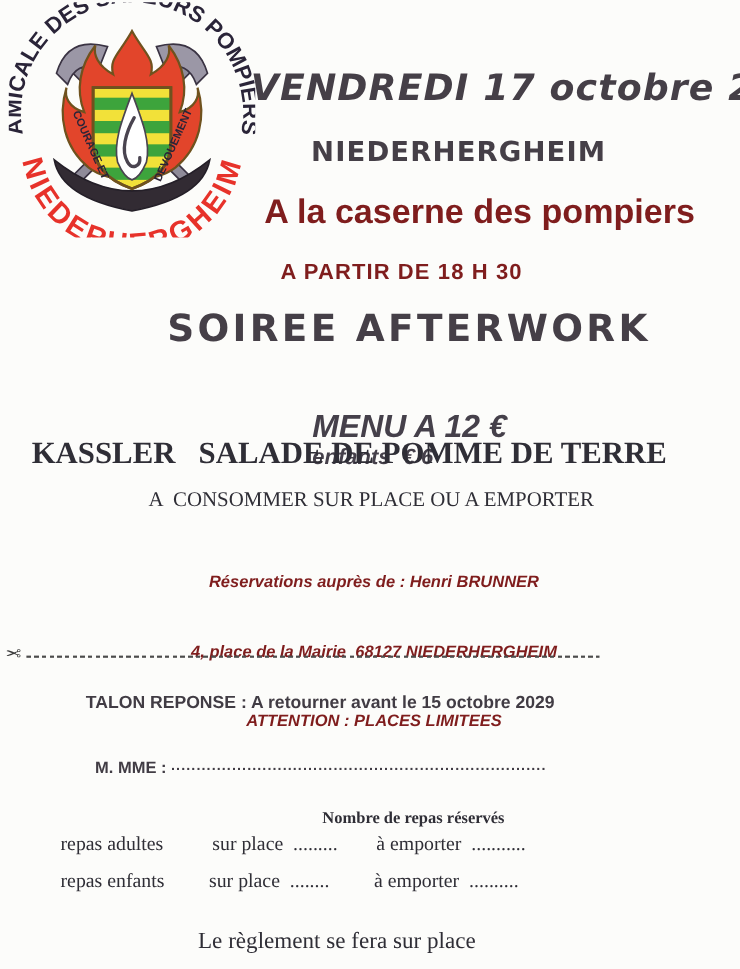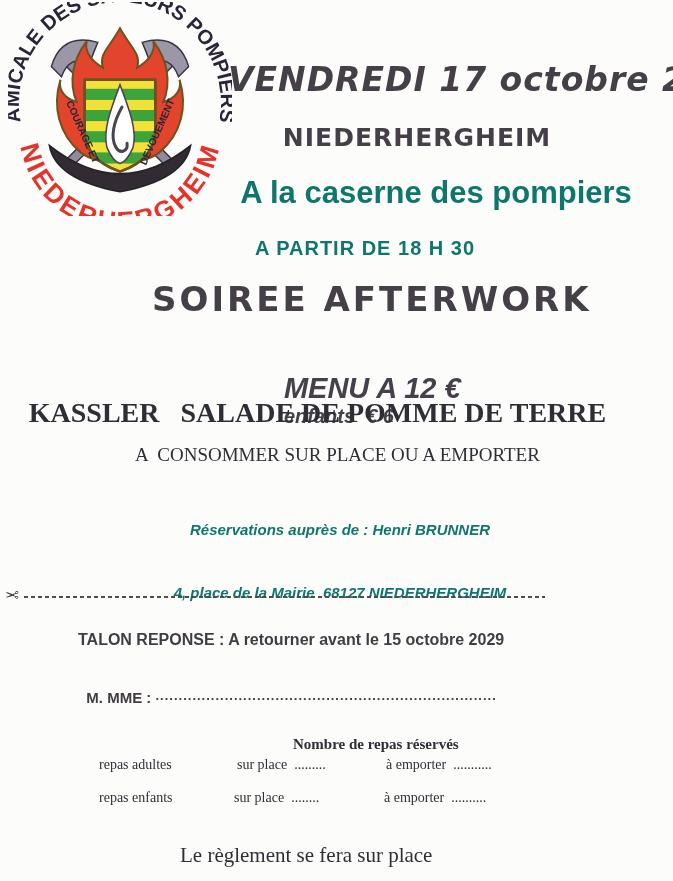--- a/index.html
+++ b/index.html
@@ -3,21 +3,21 @@
 <meta charset="utf-8">
 <style>
   html,body{margin:0;padding:0;}
   body{
     width:673px;height:881px;position:relative;overflow:hidden;
     background:#fcfcfa;
     font-family:"Liberation Sans",sans-serif;
   }
   .abs{position:absolute;white-space:pre;}
   .ctr{text-align:center;}
-  .sansb{font-family:"Liberation Sans",sans-serif;font-weight:bold;color:#0f766e;}
+  .sansb{font-family:"Liberation Sans",sans-serif;font-weight:bold;color:#7f1d1d;}
   .serif{font-family:"Liberation Serif",serif;color:#2f2e36;}
   .comic{font-family:"DejaVu Sans","Liberation Sans",sans-serif;font-weight:bold;color:#453f47;}
 
   .logo{left:8px;top:2px;width:224px;height:214px;}
 
   .date-line{left:228px;top:60px;width:444px;font-size:33px;font-style:italic;letter-spacing:1px;}
   .town-line{left:237px;top:123px;width:360px;font-size:25px;letter-spacing:1px;}
   .venue-line{left:230px;top:175px;width:412px;font-size:31px;}
   .time-line{left:235px;top:237px;width:260px;font-size:20px;letter-spacing:1px;}
   .event-line{left:152px;top:279px;width:385px;font-size:34px;letter-spacing:3px;}
@@ -35,21 +35,21 @@
   .scissors{left:5px;top:585px;font-size:17px;color:#3c3c3c;transform:scaleX(-1);font-family:"DejaVu Sans",sans-serif;}
   .dash-line{left:24px;top:596px;width:521px;height:2px;
     background:repeating-linear-gradient(90deg,#4c4c4c 0 4px,transparent 4px 7px);}
 
   .talon-title{left:78px;top:631px;font-size:16px;color:#413c44;}
   .name-line{left:78px;top:671px;font-size:15px;color:#413c44;}
   .name-dots{display:inline-block;width:340px;overflow:hidden;vertical-align:baseline;
     font-size:13px;letter-spacing:1px;white-space:nowrap;}
 
   .meals-header{left:293px;top:736px;font-size:15px;font-weight:bold;}
-  .meal-cell{font-size:14px;margin-left:44px;}
+  .meal-cell{font-size:18px;}
   .row1{top:757px;}
   .row2{top:790px;}
   .c-label{left:55px;}
   .c-place1{left:193px;}
   .c-take1{left:342px;}
   .c-place2{left:190px;}
   .c-take2{left:340px;}
   .footer-line{left:180px;top:843px;font-size:21px;}
 </style>
 </head>
@@ -114,20 +114,21 @@
 <div class="abs menu-line">
   <span class="menu-price">MENU A 12 €</span>
   <span class="menu-children">enfants  € 6</span>
 </div>
 <div class="abs ctr serif dish-line">KASSLER   SALADE DE POMME DE TERRE</div>
 <div class="abs ctr serif serving-line">A  CONSOMMER SUR PLACE OU A EMPORTER</div>
 
 <div class="abs ctr sansb resa-block">
   <div>Réservations auprès de : Henri BRUNNER</div>
   <div>4, place de la Mairie  68127 NIEDERHERGHEIM</div>
+  <div>ATTENTION : PLACES LIMITEES</div>
 </div>
 
 <div class="abs scissors">✂</div>
 <div class="abs dash-line"></div>
 
 <div class="abs sansb talon-title">TALON REPONSE : A retourner avant le 15 octobre 2029</div>
 
 <div class="abs sansb name-line">
   <span>M. MME : </span><span class="name-dots">......................................................................................................................................</span>
 </div>

